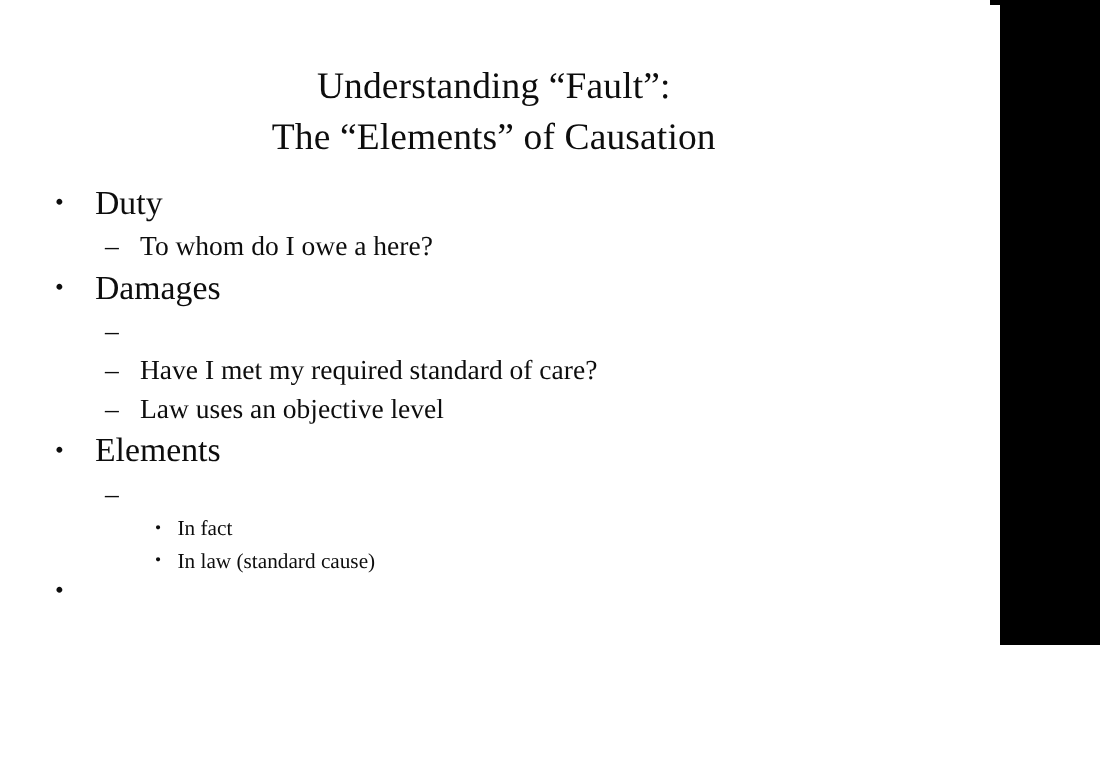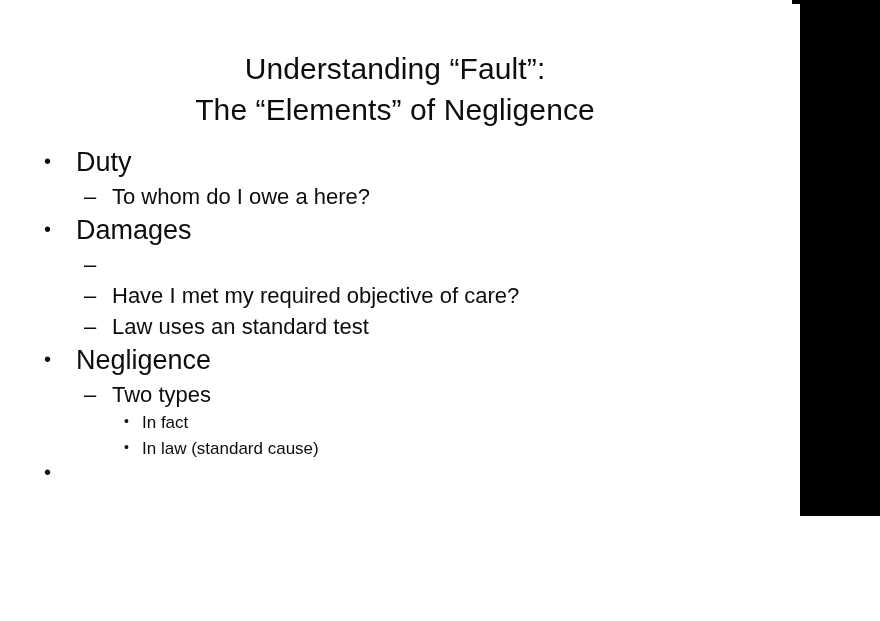--- a/index.html
+++ b/index.html
@@ -11,20 +11,21 @@
   body {
     font-family: "Liberation Sans", sans-serif;
   }
 
   #screen {
     position: relative;
     width: 880px;
     height: 516px;
     overflow: hidden;
     background: #f9a8d4;
+    font-family: Liberation Serif, serif;
   }
 
   
   .band {
     position: absolute;
     background: #000000;
   }
   #band-right-top {      
     left: 792px;
     top: 0px;
@@ -150,32 +151,32 @@
 </style>
 </head>
 <body>
 
 <div id="screen">
 
   <div id="slide">
 
     <div id="title-block">
       <span class="title-line">Understanding “Fault”:</span>
-      <span class="title-line">The “Elements” of Negligence</span>
+      <span class="title-line">The “Elements” of Causation</span>
     </div>
 
     <div id="outline">
         <div class="bullet-row lvl1"><span class="bullet-mark">•</span><span class="bullet-text">Duty</span></div>
         <div class="bullet-row lvl2"><span class="bullet-mark">–</span><span class="bullet-text">To whom do I owe a here?</span></div>
         <div class="bullet-row lvl1"><span class="bullet-mark">•</span><span class="bullet-text">Damages</span></div>
         <div class="bullet-row lvl2"><span class="bullet-mark">–</span></div>
-        <div class="bullet-row lvl2"><span class="bullet-mark">–</span><span class="bullet-text">Have I met my required objective of care?</span></div>
-        <div class="bullet-row lvl2"><span class="bullet-mark">–</span><span class="bullet-text">Law uses an standard test</span></div>
-        <div class="bullet-row lvl1"><span class="bullet-mark">•</span><span class="bullet-text">Negligence</span></div>
-        <div class="bullet-row lvl2"><span class="bullet-mark">–</span><span class="bullet-text">Two types</span></div>
+        <div class="bullet-row lvl2"><span class="bullet-mark">–</span><span class="bullet-text">Have I met my required standard of care?</span></div>
+        <div class="bullet-row lvl2"><span class="bullet-mark">–</span><span class="bullet-text">Law uses an objective level</span></div>
+        <div class="bullet-row lvl1"><span class="bullet-mark">•</span><span class="bullet-text">Elements</span></div>
+        <div class="bullet-row lvl2"><span class="bullet-mark">–</span></div>
         <div class="bullet-row lvl3"><span class="bullet-mark">•</span><span class="bullet-text">In fact</span></div>
         <div class="bullet-row lvl3"><span class="bullet-mark">•</span><span class="bullet-text">In law (standard cause)</span></div>
         <div class="bullet-row lvl1"><span class="bullet-mark">•</span></div>
       </div>
 
   </div>
 
   <div class="band" id="band-right-top"></div>
   <div class="band" id="band-right"></div>
   <div id="hairline"></div>

